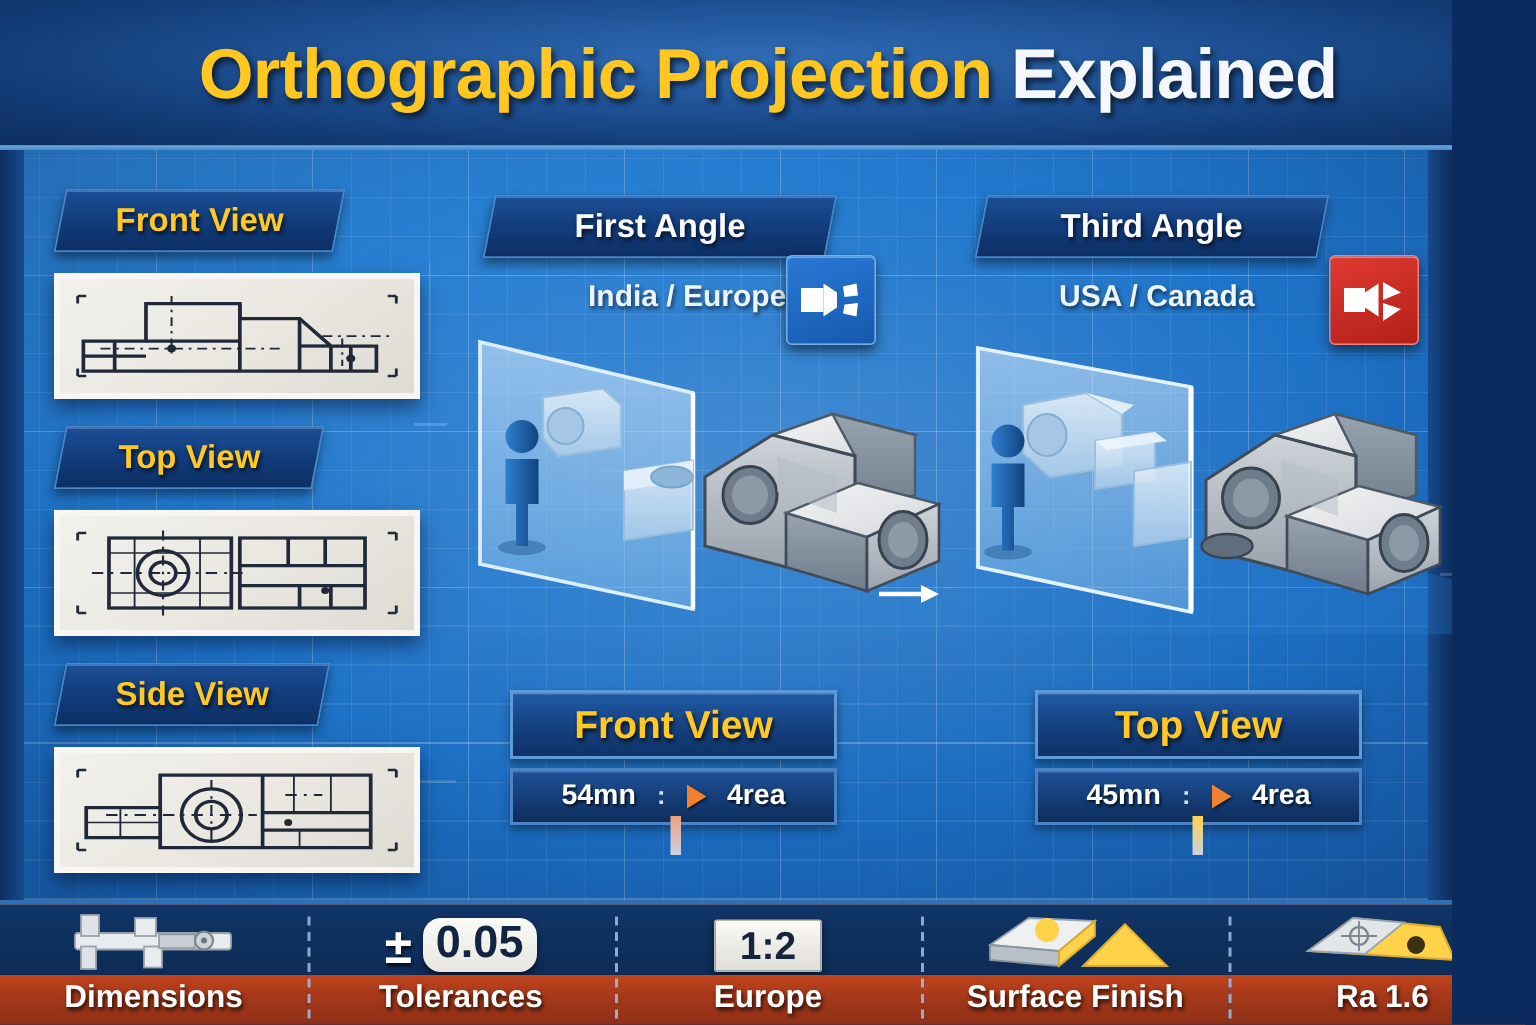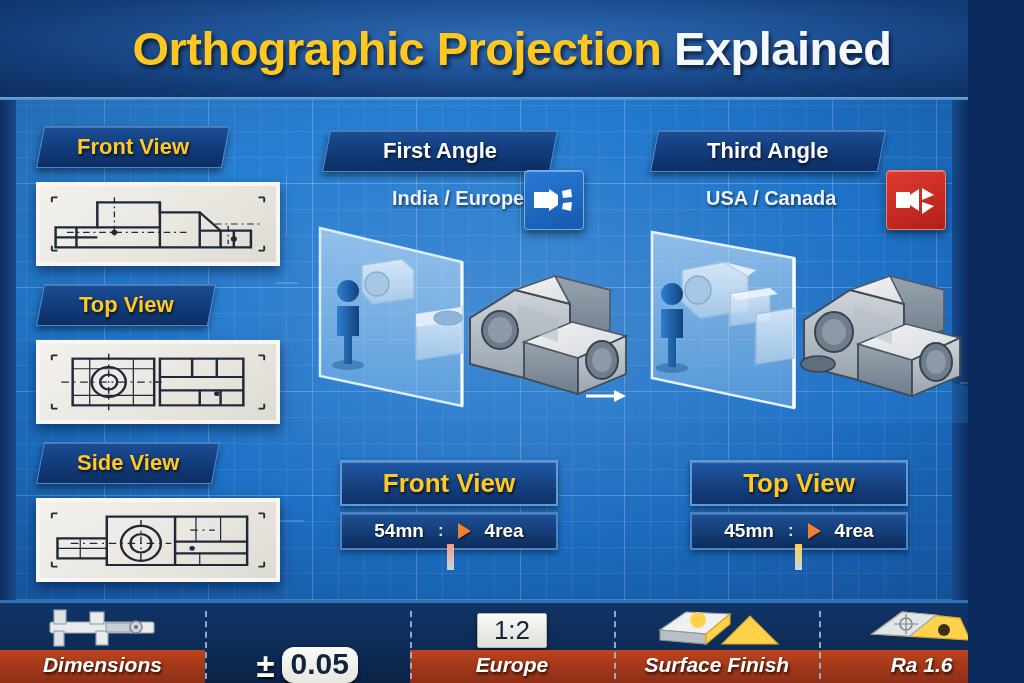--- a/index.html
+++ b/index.html
@@ -144,38 +144,37 @@
     content:""; position:absolute; left:0; top:8px; bottom:4px; width:0;
     border-left:2px dashed #9cc2e8; opacity:.85;
   }
   .bicon { height:46px; display:flex; align-items:flex-end; justify-content:center; }
   .blabel {
     width:100%; text-align:center; color:#ffffff; font-weight:bold; font-size:21px;
     text-shadow:1px 2px 3px rgba(0,0,0,.8);
     background:linear-gradient(180deg,#c0441c 0%,#a7391a 40%,#8e2f17 100%);
     padding:3px 0 6px; margin-top:2px;
     white-space:nowrap;
-    font-style:italic;
   }
   .tolbox{
     display:flex; align-items:center; gap:7px;
   }
   .plusminus{ color:#fff; font-size:33px; font-weight:bold; line-height:1;
     text-shadow:1px 2px 2px rgba(0,0,0,.7);}
   .tolval{
     background:linear-gradient(180deg,#fbfbf8,#e7e6e0);
     color:#12243f; font-weight:bold; font-size:30px; line-height:1;
     padding:2px 9px 4px; border-radius:12px;
     box-shadow:0 2px 4px rgba(0,0,0,.6);
   }
   .scalebox{
     background:linear-gradient(180deg,#fafaf7,#dfded8);
     border:1px solid #b9b7b0; border-radius:2px;
     padding:3px 16px; box-shadow:0 2px 5px rgba(0,0,0,.55);
-    color:#16243c; font-weight:normal; font-size:26px; line-height:1.05;
+    color:#16243c; font-weight:bold; font-size:26px; line-height:1.05;
   }
 
   
   .cline{position:absolute;background:rgba(255,255,255,.35);}
 </style>
 </head>
 <body>
 
 <div id="stage">
 
@@ -493,20 +492,21 @@
         <div class="blabel">Dimensions</div>
       </div>
 
       <div class="bitem">
         <div class="bicon">
           <div class="tolbox">
             <span class="plusminus">±</span>
             <span class="tolval">0.05</span>
           </div>
         </div>
+        <div class="blabel">Tolerances</div>
       </div>
 
       <div class="bitem">
         <div class="bicon">
           <div class="scalebox">1:2</div>
         </div>
         <div class="blabel">Europe</div>
       </div>
 
       <div class="bitem">

